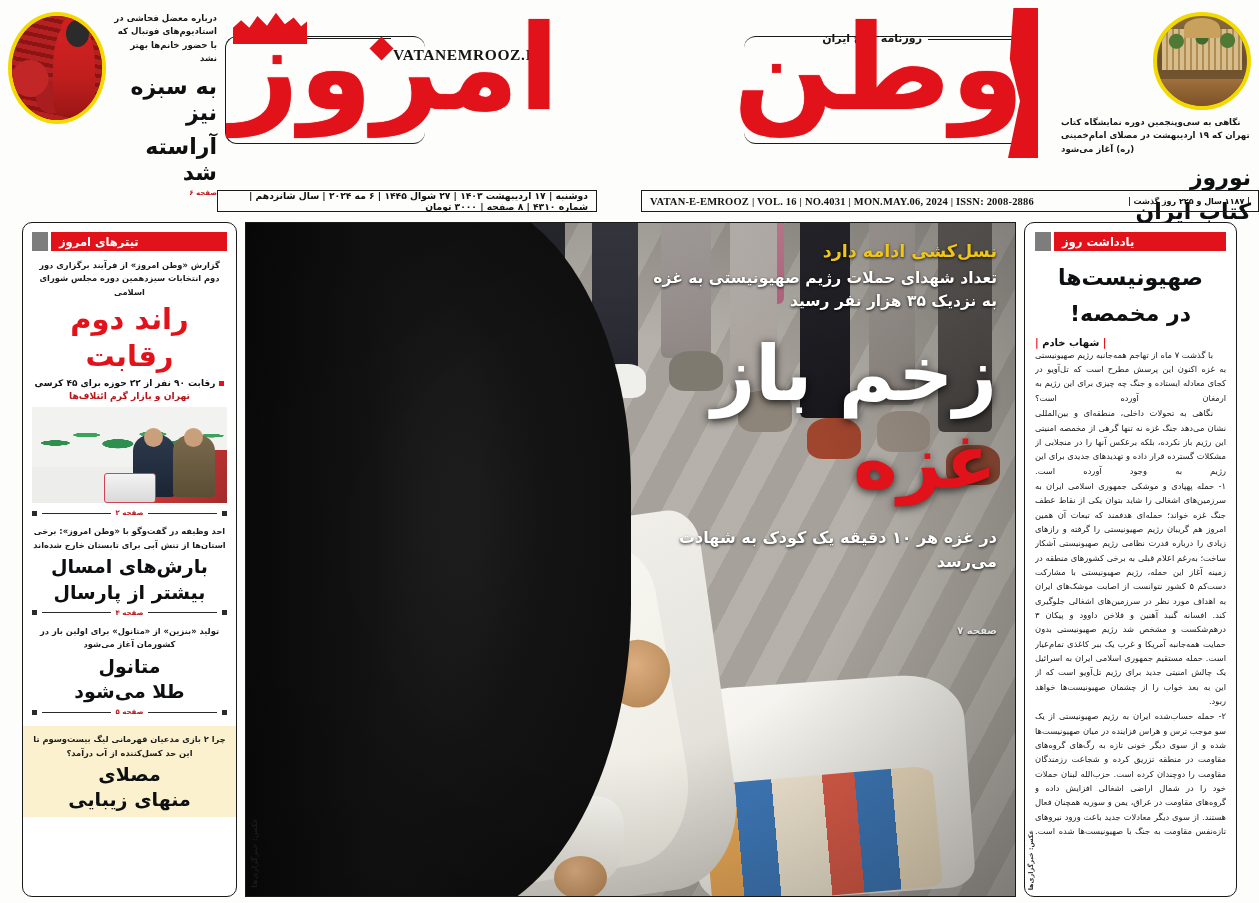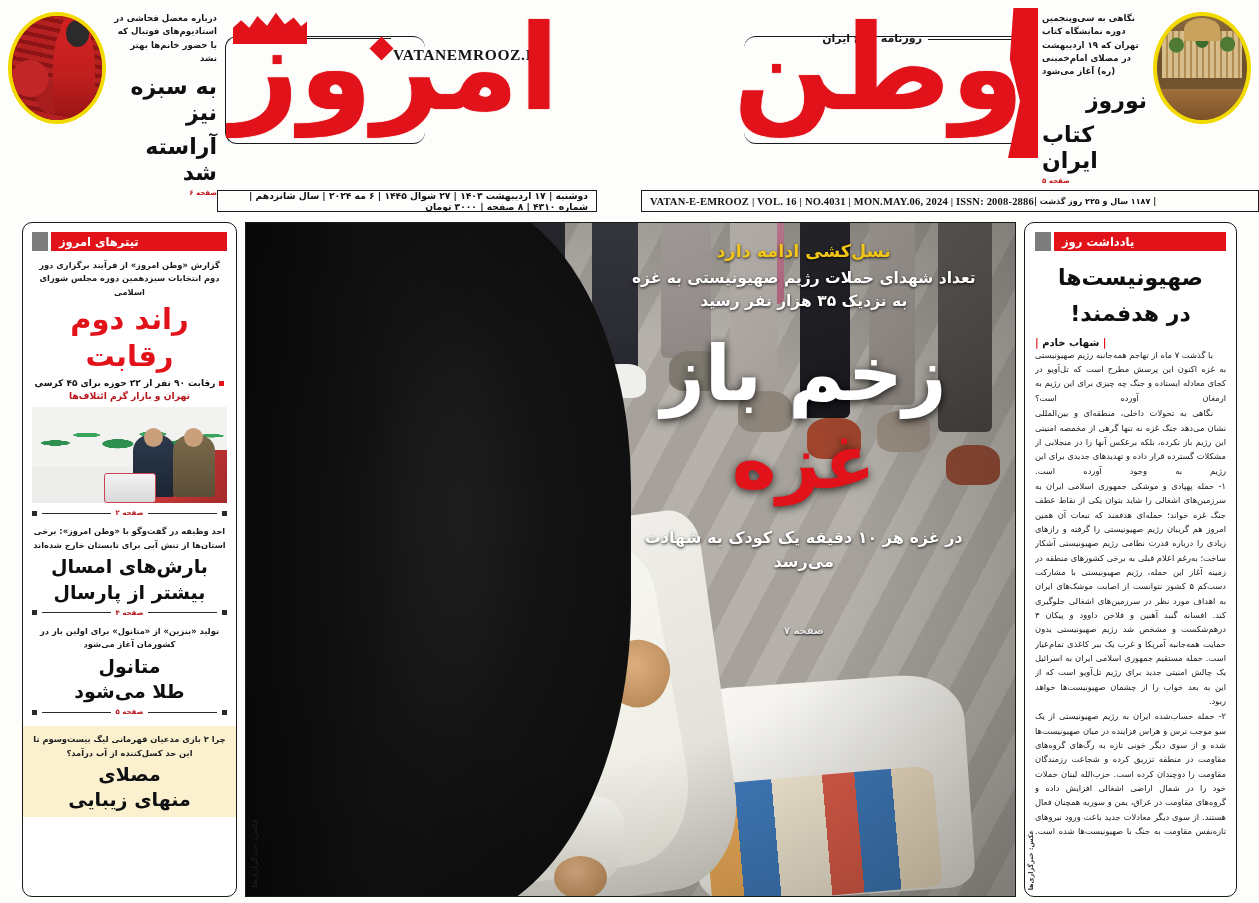--- a/index.html
+++ b/index.html
@@ -26,21 +26,21 @@
 
   
   .promo {
     width: 225px; padding: 12px 8px 4px 8px;
     display: flex; flex-direction: column;
     position: relative;
   }
   .promo-right { align-items: flex-end; }
   .promo-left  { align-items: flex-start; }
 
-  .promo-row { display: flex; gap: 6px; width: 100%; }
+  .promo-row { display: flex; flex-direction: column; gap: 6px; width: 100%; }
   .promo-right .promo-row { flex-direction: row-reverse; }
 
   .oval-photo {
     width: 98px; height: 112px; flex: 0 0 98px;
     border-radius: 50%;
     border: 4px solid #f2d900;
     overflow: hidden;
     position: relative;
     background: #6b4a2a;
   }
@@ -181,20 +181,21 @@
     display: flex; flex-direction: row;
   }
   .dl-box {
     border: 1.2px solid #1a1a1a;
     display: flex; align-items: center;
     padding: 0 8px;
     height: 22px;
   }
   .dl-left {
     margin-left: 22px; width: 618px;
+    justify-content: space-between;
     direction: ltr;
   }
   .dl-en {
     font-family: "Liberation Serif", "DejaVu Serif", serif;
     font-size: 10.5px; font-weight: 700; color: #111; letter-spacing: .2px;
   }
   .dl-fa-small { font-size: 8px; font-weight: 700; color: #111; direction: rtl; }
   .dl-right {
     margin-right: 22px; margin-left: auto; width: 380px;
     justify-content: center;
@@ -447,23 +448,22 @@
     transform: rotate(-5deg);
     opacity: .92;
   }
   .ph-vignette {
     position: absolute; inset: 0;
     background: radial-gradient(ellipse at 48% 48%, rgba(0,0,0,0) 42%, rgba(0,0,0,.30) 100%);
   }
 
   
   .head-overlay {
-    position: absolute; right: 16px; top: 0; width: 50%;
+    position: absolute; right: 0; top: 0; width: 50%;
     padding: 18px 18px 0 12px;
-    text-align: center;
   }
   .hl-kicker {
     color: #f2c618; font-size: 17.5px; font-weight: 900;
     letter-spacing: -.4px; text-shadow: 0 1px 3px rgba(0,0,0,.85);
   }
   .hl-sub {
     color: #ffffff; font-size: 15.5px; font-weight: 800; line-height: 1.5;
     margin-top: 6px; text-shadow: 0 1px 3px rgba(0,0,0,.9);
   }
   .hl-main {
@@ -713,21 +713,21 @@
 
       <div class="photo-credit">عکس: خبرگزاری‌ها</div>
     </div>
 
     <div class="col-left">
       <div class="sec-label">
         <div class="bar">یادداشت روز</div>
         <div class="blk"></div>
       </div>
       <div class="ed-title">صهیونیست‌ها</div>
-      <div class="ed-title">در هدفمند!</div>
+      <div class="ed-title">در مخمصه!</div>
       <div class="ed-author">
         <span class="pipe">|</span> <span>شهاب خادم</span> <span class="pipe">|</span>
       </div>
       <div class="ed-body">
         <p class="indent">با گذشت ۷ ماه از تهاجم همه‌جانبه رژیم صهیونیستی به غزه اکنون این پرسش مطرح است که تل‌آویو در کجای معادله ایستاده و جنگ چه چیزی برای این رژیم به ارمغان آورده است؟</p>
         <p class="indent">نگاهی به تحولات داخلی، منطقه‌ای و بین‌المللی نشان می‌دهد جنگ غزه نه تنها گرهی از مخمصه امنیتی این رژیم باز نکرده، بلکه برعکس آنها را در منجلابی از مشکلات گسترده قرار داده و تهدیدهای جدیدی برای این رژیم به وجود آورده است.</p>
         <p>۱- حمله پهپادی و موشکی جمهوری اسلامی ایران به سرزمین‌های اشغالی را شاید بتوان یکی از نقاط عطف جنگ غزه خواند؛ حمله‌ای هدفمند که تبعات آن همین امروز هم گریبان رژیم صهیونیستی را گرفته و رازهای زیادی را درباره قدرت نظامی رژیم صهیونیستی آشکار ساخت؛ به‌رغم اعلام قبلی به برخی کشورهای منطقه در زمینه آغاز این حمله، رژیم صهیونیستی با مشارکت دست‌کم ۵ کشور نتوانست از اصابت موشک‌های ایران به اهداف مورد نظر در سرزمین‌های اشغالی جلوگیری کند. افسانه گنبد آهنین و فلاخن داوود و پیکان ۳ درهم‌شکست و مشخص شد رژیم صهیونیستی بدون حمایت همه‌جانبه آمریکا و غرب یک ببر کاغذی تمام‌عیار است. حمله مستقیم جمهوری اسلامی ایران به اسرائیل یک چالش امنیتی جدید برای رژیم تل‌آویو است که از این به بعد خواب را از چشمان صهیونیست‌ها خواهد ربود.</p>
         <p>۲- حمله حساب‌شده ایران به رژیم صهیونیستی از یک سو موجب ترس و هراس فزاینده در میان صهیونیست‌ها شده و از سوی دیگر خونی تازه به رگ‌های گروه‌های مقاومت در منطقه تزریق کرده و شجاعت رزمندگان مقاومت را دوچندان کرده است. حزب‌الله لبنان حملات خود را در شمال اراضی اشغالی افزایش داده و گروه‌های مقاومت در عراق، یمن و سوریه همچنان فعال هستند. از سوی دیگر معادلات جدید باعث ورود نیروهای تازه‌نفس مقاومت به جنگ با صهیونیست‌ها شده است.</p>
       </div>
       <div class="ed-credit">عکس: خبرگزاری‌ها</div>

